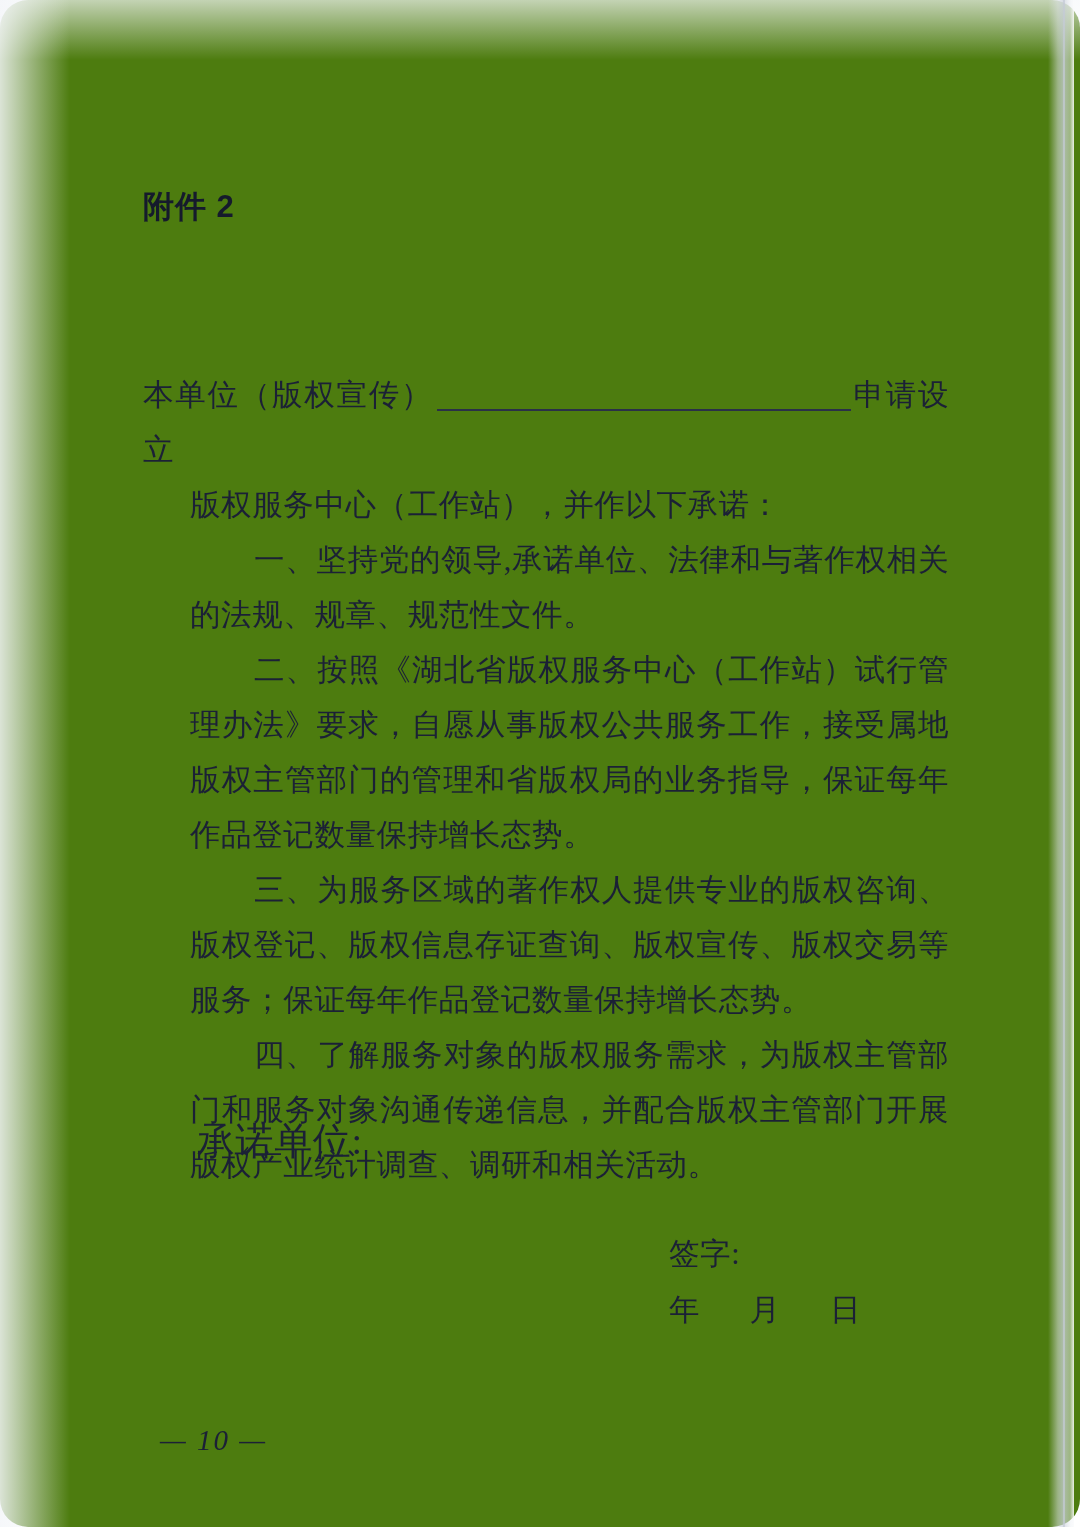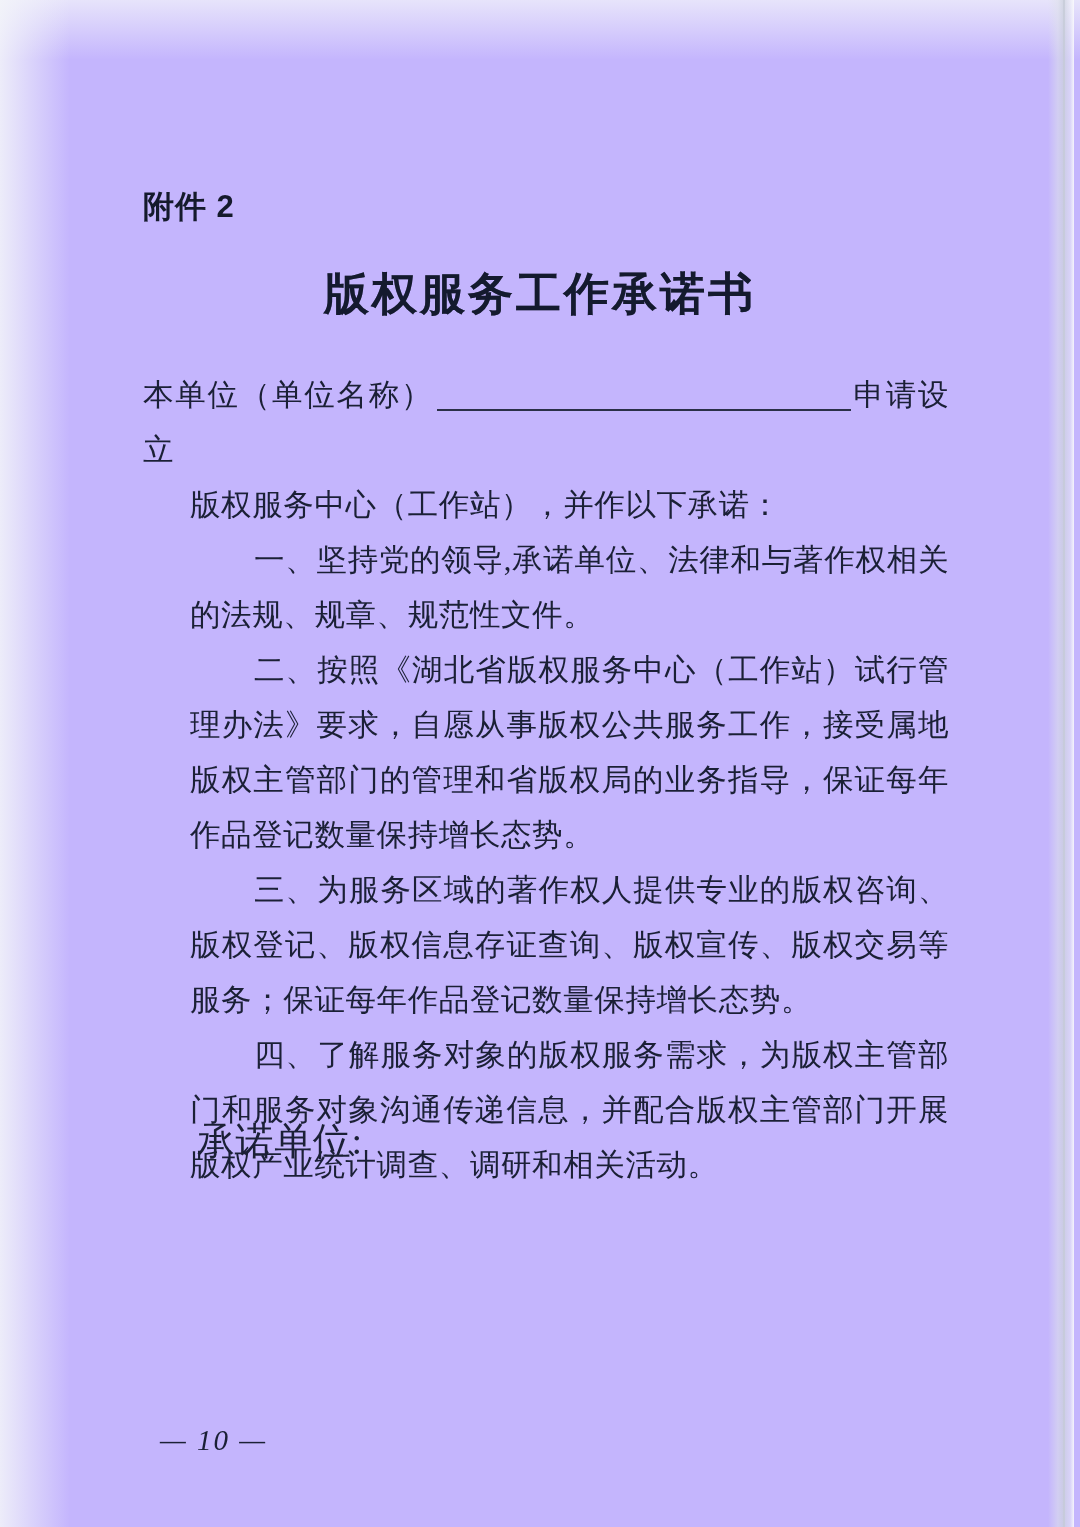--- a/index.html
+++ b/index.html
@@ -14,21 +14,22 @@
     overflow: hidden;
     font-family: "Liberation Serif", "DejaVu Serif", serif;
     color: #1a1f33;
     -webkit-font-smoothing: antialiased;
   }
 
   
   #page {
     position: absolute;
     inset: 0;
-    background: #c4b5fd;
+    background: #4d7c0f;
+    border-radius: 28px;
   }
   
   #page::before {
     content: "";
     position: absolute;
     inset: 0;
     background:
       linear-gradient(to right,
         rgba(244,246,249,0.85) 0px,
         rgba(255,255,255,0) 70px),
@@ -161,36 +162,39 @@
 </head>
 <body>
 
 <div id="page">
 
   <div class="scan-edge"></div>
   <div class="scan-edge-line"></div>
 
   <div class="attachment-label">附件 2</div>
 
-  <div class="doc-title">版权服务工作承诺书</div>
 
   <div class="body-block">
 
-    <p class="para"><span>本单位（单位名称）</span><span class="fill-line"></span><span>申请设立</span></p>
+    <p class="para"><span>本单位（版权宣传）</span><span class="fill-line"></span><span>申请设立</span></p>
 
     <p class="para">版权服务中心（工作站），并作以下承诺：</p>
 
     <p class="para indent">一、坚持党的领导,承诺单位、法律和与著作权相关的法规、规章、规范性文件。</p>
 
     <p class="para indent">二、按照《湖北省版权服务中心（工作站）试行管理办法》要求，自愿从事版权公共服务工作，接受属地版权主管部门的管理和省版权局的业务指导，保证每年作品登记数量保持增长态势。</p>
 
     <p class="para indent">三、为服务区域的著作权人提供专业的版权咨询、版权登记、版权信息存证查询、版权宣传、版权交易等服务；保证每年作品登记数量保持增长态势。</p>
 
     <p class="para indent">四、了解服务对象的版权服务需求，为版权主管部门和服务对象沟通传递信息，并配合版权主管部门开展版权产业统计调查、调研和相关活动。</p>
 
   </div>
 
   <div class="signer-label">承诺单位:</div>
 
+  <div class="sign-block">
+    <div>签字:</div>
+    <div class="date-line">年      月      日</div>
+  </div>
 
   <div class="page-number">— 10 —</div>
 
 </div>
 
 </body></html>

